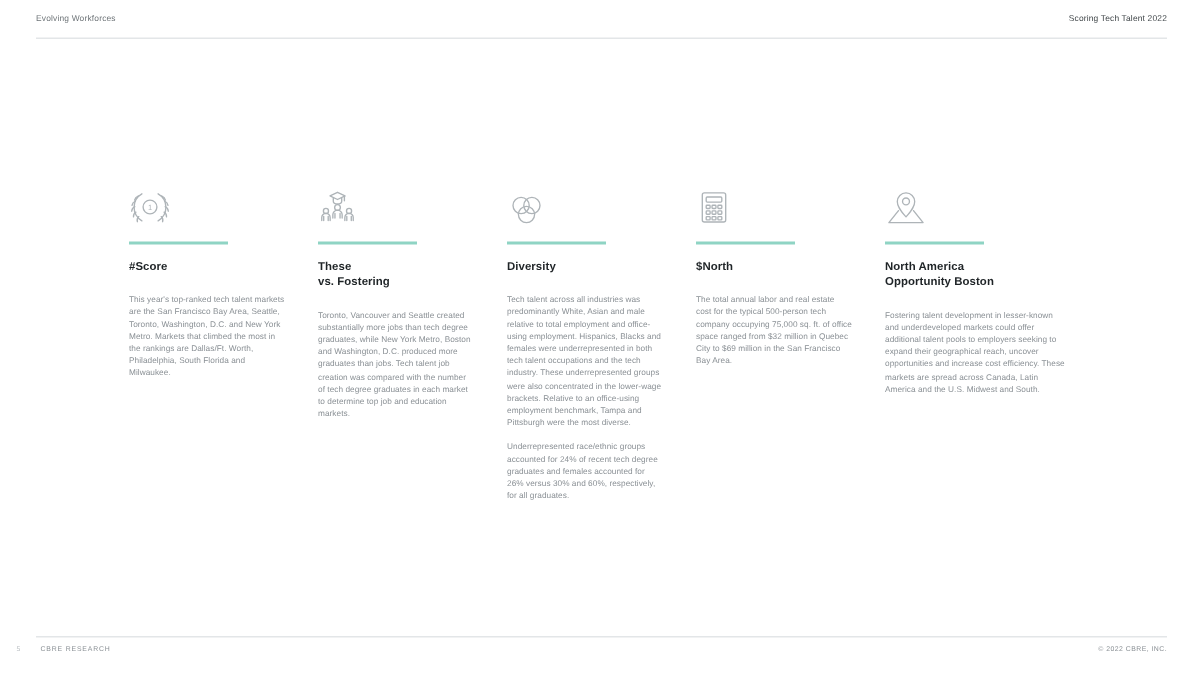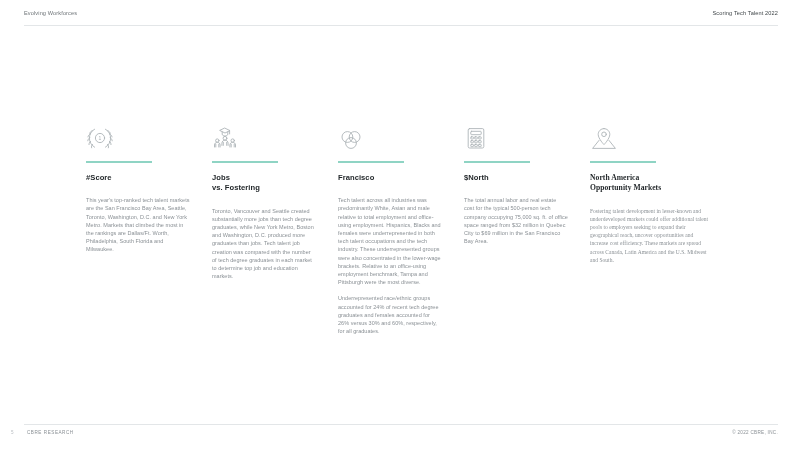--- a/index.html
+++ b/index.html
@@ -70,21 +70,20 @@
     display: flex;
     gap: 0px;
   }
   .col {
     width: 104px;
     margin-right: 22px;
     box-sizing: border-box;
   }
   .col:last-child {
     margin-right: 0;
-    font-family: Liberation Serif, serif;
   }
   .col-5 {
     width: 122px;
   }
 
   .icon-wrap {
     height: 30px;
     display: flex;
     align-items: flex-end;
     margin-bottom: 9px;
@@ -221,37 +220,37 @@
           <circle cx="5.3" cy="14.6" r="1.7"></circle>
           <path d="M2.5 21.0v-2.0c0-1.5 1.3-2.8 2.8-2.8s2.8 1.3 2.8 2.8v2.0"></path>
           <path d="M3.8 18.2v2.8M6.8 18.2v2.8"></path>
           <circle cx="20.7" cy="14.6" r="1.7"></circle>
           <path d="M17.9 21.0v-2.0c0-1.5 1.3-2.8 2.8-2.8s2.8 1.3 2.8 2.8v2.0"></path>
           <path d="M19.2 18.2v2.8M22.2 18.2v2.8"></path>
         </svg>
       </div>
       <div class="rule"></div>
       <h2 class="col-title">
-        <span class="t-line">Jobs</span>
+        <span class="t-line">These</span>
         <span class="t-line">vs. Fostering</span>
       </h2>
       <p class="col-body">Toronto, Vancouver and Seattle created substantially more jobs than tech degree graduates, while New York Metro, Boston and Washington, D.C. produced more graduates than jobs. Tech talent job creation was compared with the number of tech degree graduates in each market to determine top job and education markets.</p>
     </div>
 
     <div class="col">
       <div class="icon-wrap">
         <svg width="26" height="24" viewBox="0 0 26 24" fill="none" stroke="#aeb4b8" stroke-width="0.9">
           <circle cx="9.4" cy="9.0" r="5.4"></circle>
           <circle cx="16.6" cy="9.0" r="5.4"></circle>
           <circle cx="13.0" cy="15.0" r="5.4"></circle>
         </svg>
       </div>
       <div class="rule"></div>
       <h2 class="col-title">
-        <span class="t-line">Francisco</span>
+        <span class="t-line">Diversity</span>
       </h2>
       <p class="col-body">Tech talent across all industries was predominantly White, Asian and male relative to total employment and office-using employment. Hispanics, Blacks and females were underrepresented in both tech talent occupations and the tech industry. These underrepresented groups were also concentrated in the lower-wage brackets. Relative to an office-using employment benchmark, Tampa and Pittsburgh were the most diverse.</p>
       <p class="col-body">Underrepresented race/ethnic groups accounted for 24% of recent tech degree graduates and females accounted for 26% versus 30% and 60%, respectively, for all graduates.</p>
     </div>
 
     <div class="col">
       <div class="icon-wrap">
         <svg width="24" height="26" viewBox="0 0 24 26" fill="none" stroke="#aeb4b8" stroke-width="0.9" stroke-linecap="round" stroke-linejoin="round">
           <rect x="4.2" y="2.6" width="15.6" height="19.4" rx="1.4"></rect>
           <rect x="6.8" y="5.3" width="10.4" height="3.4" rx="0.7"></rect>
@@ -277,21 +276,21 @@
       <div class="icon-wrap">
         <svg width="28" height="26" viewBox="0 0 28 26" fill="none" stroke="#aeb4b8" stroke-width="0.9" stroke-linecap="round" stroke-linejoin="round">
           <path d="M14 2.6c-3.2 0-5.8 2.6-5.8 5.8 0 4.3 5.8 10.2 5.8 10.2s5.8-5.9 5.8-10.2c0-3.2-2.6-5.8-5.8-5.8z"></path>
           <circle cx="14" cy="8.3" r="2.3"></circle>
           <path d="M9.0 14.4 2.6 22.4h22.8l-6.4-8.0"></path>
         </svg>
       </div>
       <div class="rule"></div>
       <h2 class="col-title">
         <span class="t-line">North America</span>
-        <span class="t-line">Opportunity Markets</span>
+        <span class="t-line">Opportunity Boston</span>
       </h2>
       <p class="col-body">Fostering talent development in lesser-known and underdeveloped markets could offer additional talent pools to employers seeking to expand their geographical reach, uncover opportunities and increase cost efficiency. These markets are spread across Canada, Latin America and the U.S. Midwest and South.</p>
     </div>
 
   </div>
 
   <div class="footer-rule"></div>
   <div class="footer">
     <div class="footer-page">5</div>
     <div class="footer-brand">CBRE RESEARCH</div>

